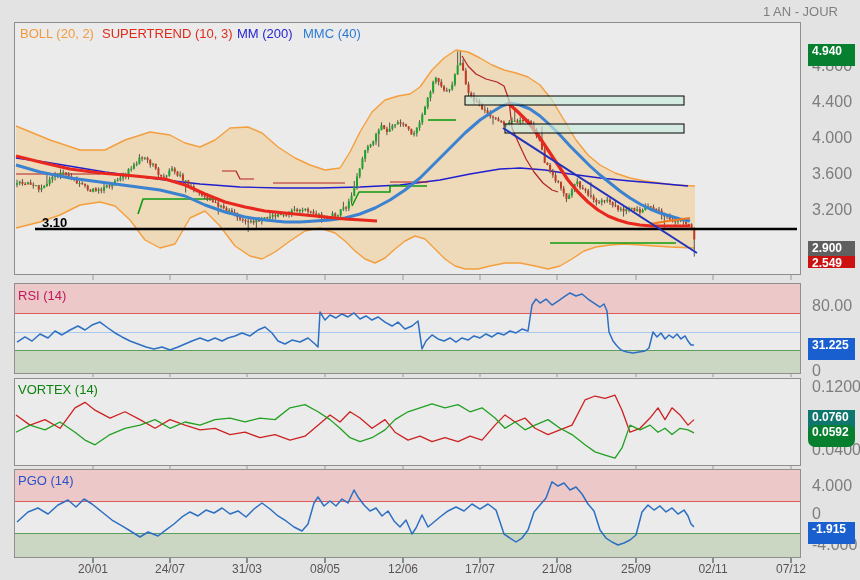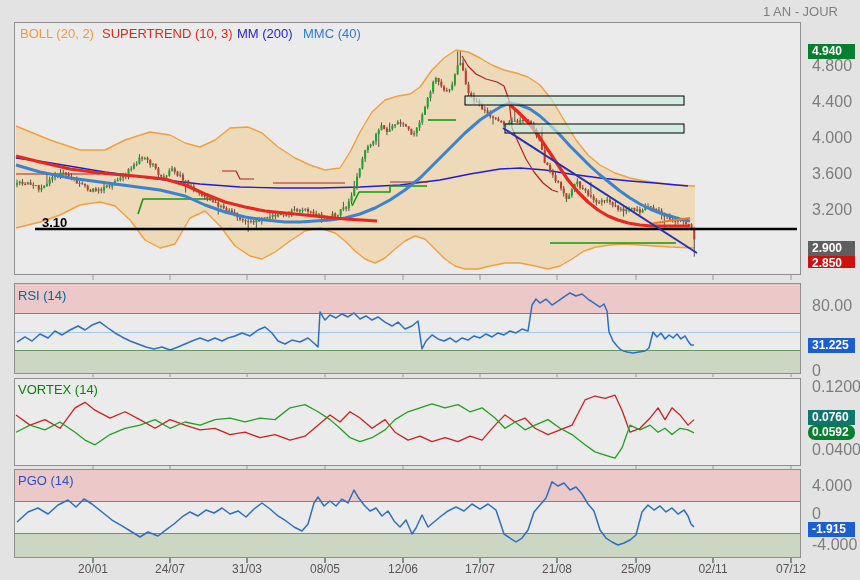--- a/index.html
+++ b/index.html
@@ -15,21 +15,21 @@
   #p-rsi .zg{top:66px;bottom:0;background:#cbd7c2;border-top:1px solid #5d9e5d;}
   #p-pgo .zr{top:0;height:31px;background:#edc8c8;border-bottom:1px solid #dd5a5a;}
   #p-pgo .zg{top:63px;bottom:0;background:#cbd7c2;border-top:1px solid #5d9e5d;}
   #plot{position:absolute;left:0;top:0;z-index:5;pointer-events:none;}
   .hdr{position:absolute;top:4px;color:#7f7f7f;font-size:13px;z-index:6;}
   #title{left:14px;}
   #period{right:22px;}
   .lg{position:absolute;top:26px;font-size:13px;z-index:6;white-space:nowrap;}
   .plabel{position:absolute;font-size:13px;z-index:6;white-space:nowrap;}
   .tick{position:absolute;left:812px;color:#7d7d7d;font-size:16px;z-index:6;white-space:nowrap;}
-  .badge{position:absolute;left:808px;width:47px;color:#fff;font-size:12px;font-weight:bold;padding:1px 0 1px 4px;z-index:7;white-space:nowrap;box-sizing:border-box;height:15px;line-height:13px;}
+  .badge{position:absolute;left:808px;width:47px;color:#fff;font-size:12px;font-weight:bold;padding:1px 0 1px 4px;z-index:7;white-space:nowrap;box-sizing:border-box;height:22px;line-height:13px;}
   .badge.clip{height:12px;overflow:hidden;}
   .date{position:absolute;top:562px;width:46px;text-align:center;color:#555;font-size:12px;z-index:6;}
   #sline-label{position:absolute;left:42px;top:215px;color:#000;font-size:13px;font-weight:bold;z-index:6;}
 </style>
 </head>
 <body>
 
 <div id="app">
   <div id="period" class="hdr">1 AN - JOUR</div>
 
@@ -43,21 +43,21 @@
   <div id="p-pgo" class="panel">
     <div class="zone zr"></div>
     <div class="zone zg"></div>
   </div>
 
   <span class="lg" style="left: 20px; color: rgb(242, 154, 63);">BOLL (20, 2)</span>
   <span class="lg" style="left: 102px; color: rgb(224, 42, 26);">SUPERTREND (10, 3)</span>
   <span class="lg" style="left: 237px; color: rgb(31, 31, 208);">MM (200)</span>
   <span class="lg" style="left: 303px; color: rgb(43, 123, 212);">MMC (40)</span>
 
-  <span class="plabel" style="left: 18px; top: 288px; color: #0369a1; text-align: center;">RSI (14)</span>
+  <span class="plabel" style="left: 18px; top: 288px; color: #be185d; text-align: center;">RSI (14)</span>
   <span class="plabel" style="left: 18px; top: 382px; color: rgb(12, 131, 12);">VORTEX (14)</span>
   <span class="plabel" style="left: 18px; top: 473px; color: rgb(42, 82, 200);">PGO (14)</span>
 
   <span id="sline-label">3.10</span>
 
   <span class="tick" style="top:57px">4.800</span>
   <span class="tick" style="top:93px">4.400</span>
   <span class="tick" style="top:129px">4.000</span>
   <span class="tick" style="top:165px">3.600</span>
   <span class="tick" style="top:201px">3.200</span>
@@ -67,21 +67,21 @@
 
   <span class="tick" style="top:378px">0.1200</span>
   <span class="tick" style="top:441px">0.0400</span>
 
   <span class="tick" style="top:477px">4.000</span>
   <span class="tick" style="top:505px">0</span>
   <span class="tick" style="top:536px">-4.000</span>
 
   <span class="badge" style="top: 44px; background: rgb(6, 127, 47);">4.940</span>
   <span class="badge" style="top: 241px; background: rgb(95, 95, 95);">2.900</span>
-  <span class="badge clip" style="top: 256px; background: rgb(204, 17, 17);">2.850</span>
+  <span class="badge clip" style="top: 256px; background: rgb(204, 17, 17);">2.549</span>
   <span class="badge" style="top: 338px; background: rgb(26, 95, 208);">31.225</span>
   <span class="badge" style="top: 410px; background: #0f766e;">0.0760</span>
   <span class="badge" style="top: 425px; background: rgb(6, 127, 47); border-radius: 7px;">0.0592</span>
   <span class="badge" style="top: 522px; background: rgb(26, 95, 208);">-1.915</span>
 
   <span class="date" style="left:70px">20/01</span>
   <span class="date" style="left:147px">24/07</span>
   <span class="date" style="left:224px">31/03</span>
   <span class="date" style="left:302px">08/05</span>
   <span class="date" style="left:380px">12/06</span>

